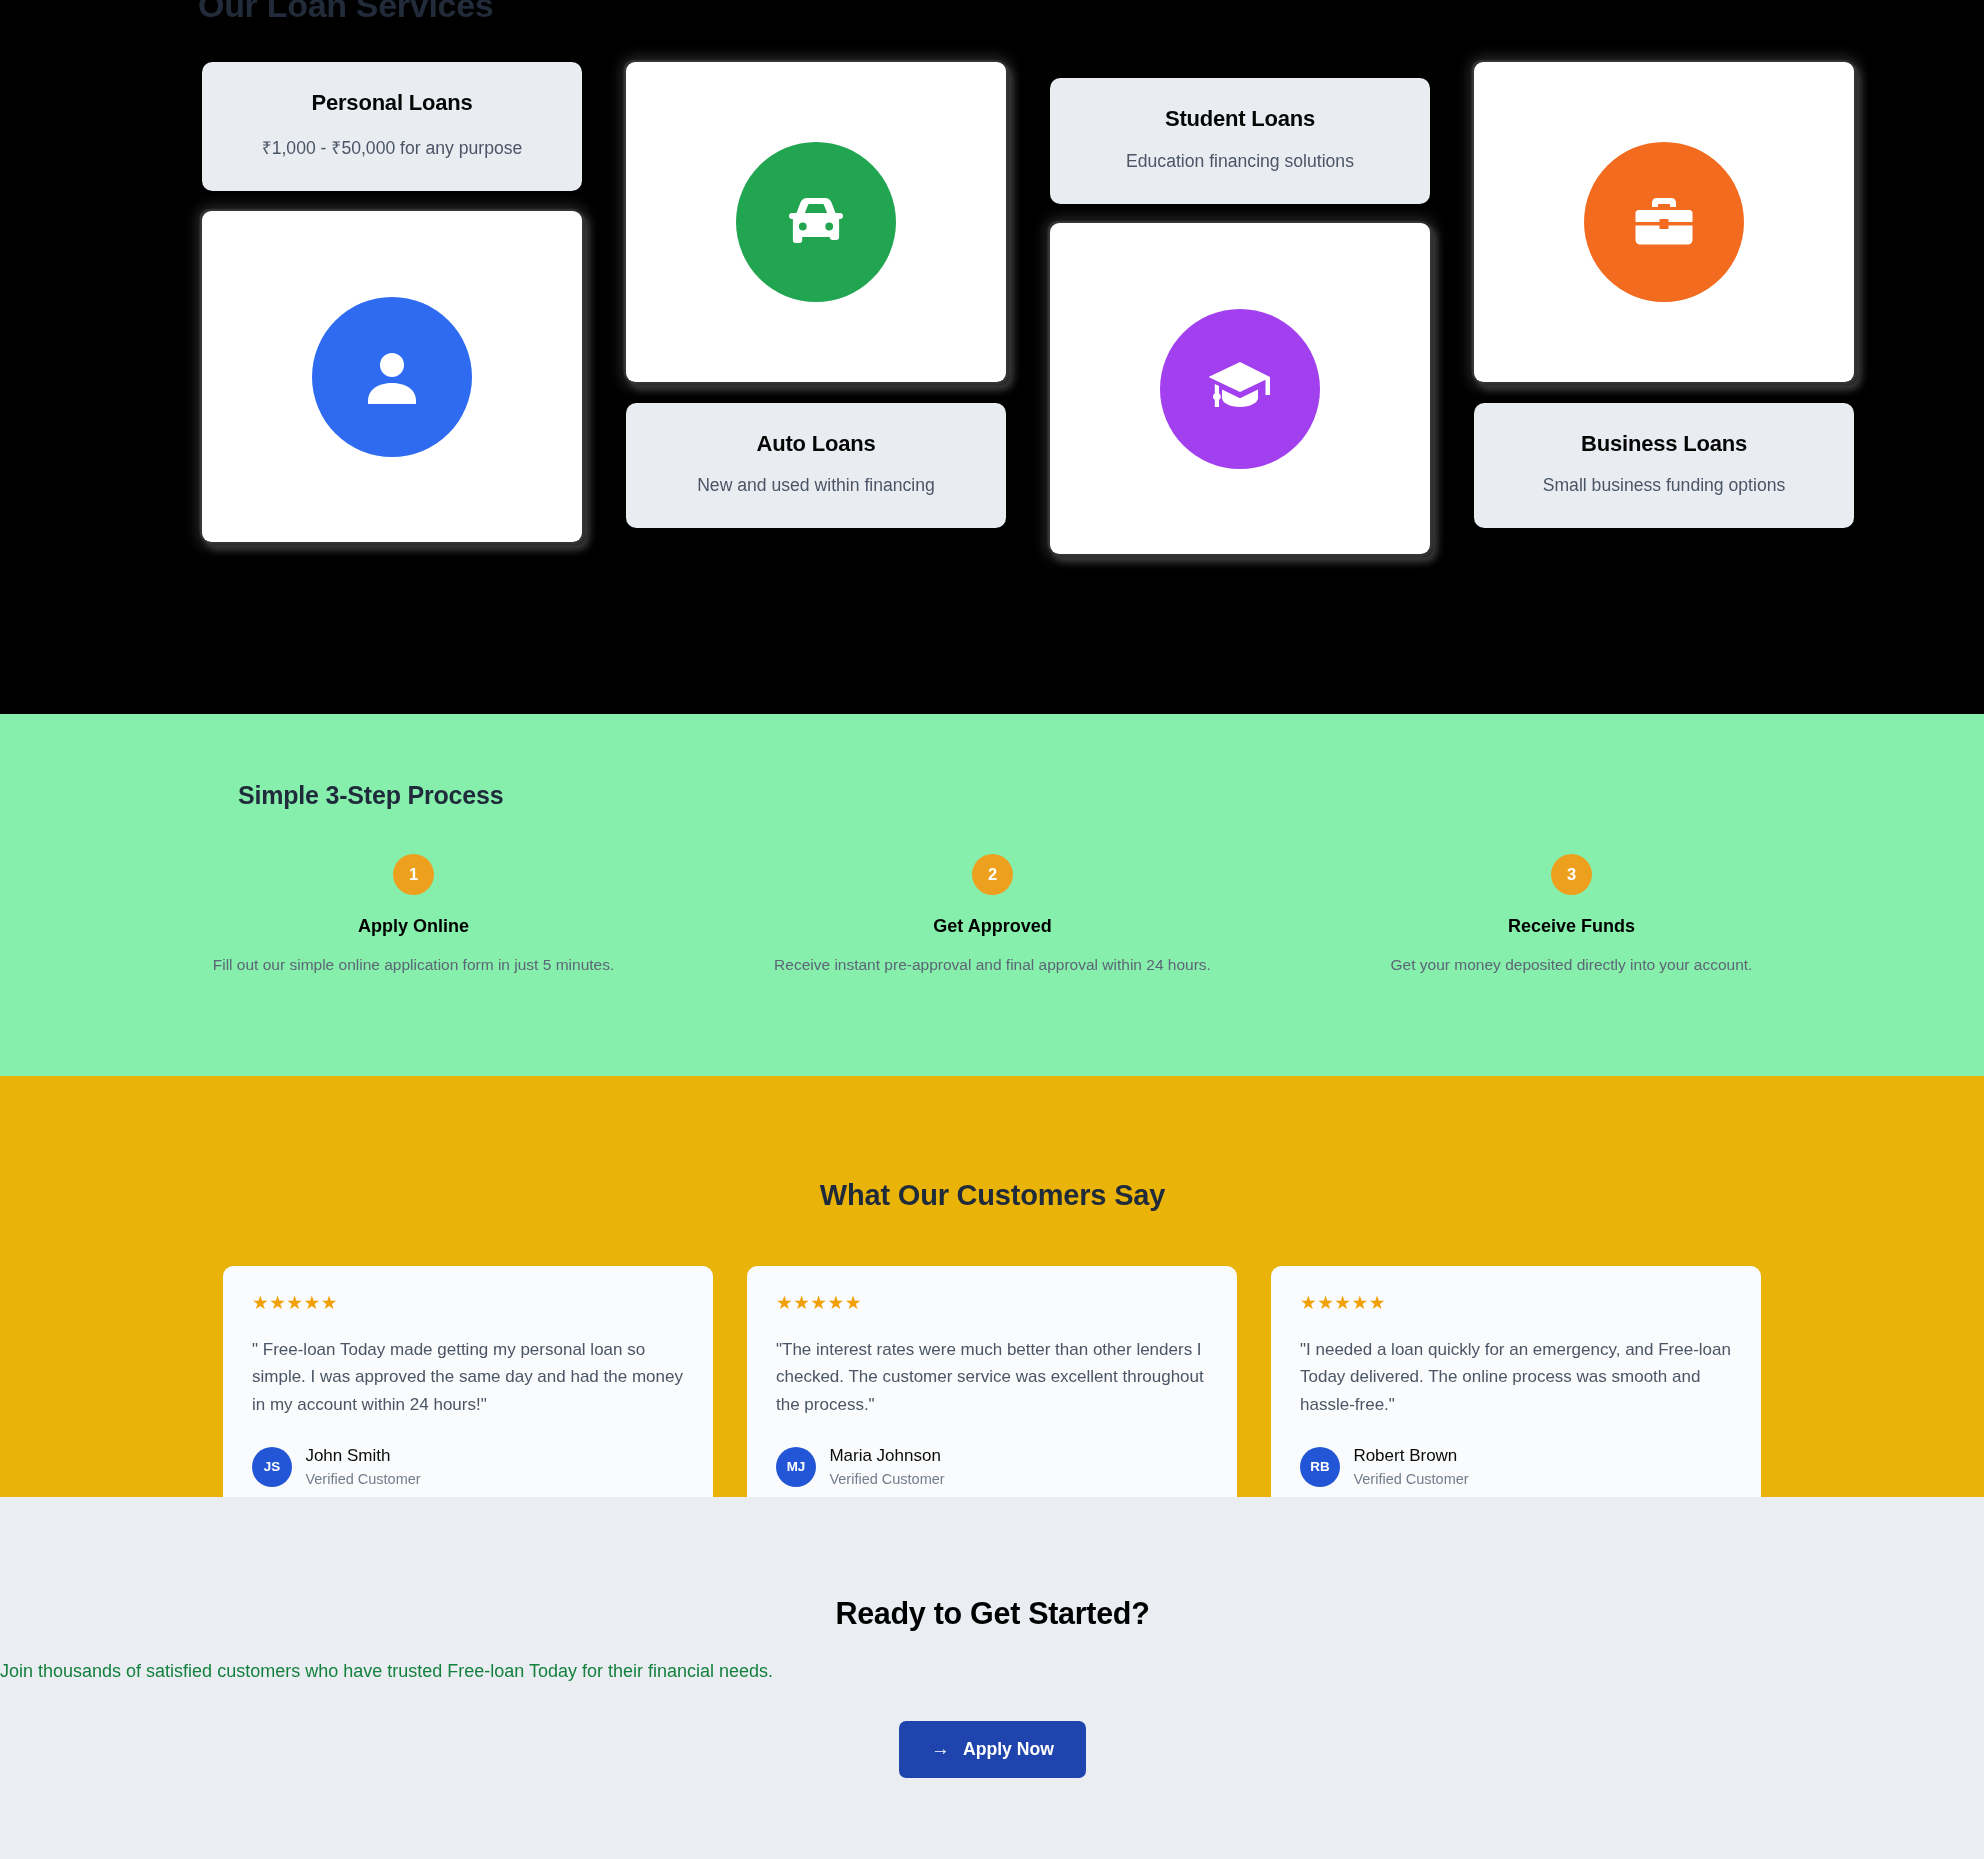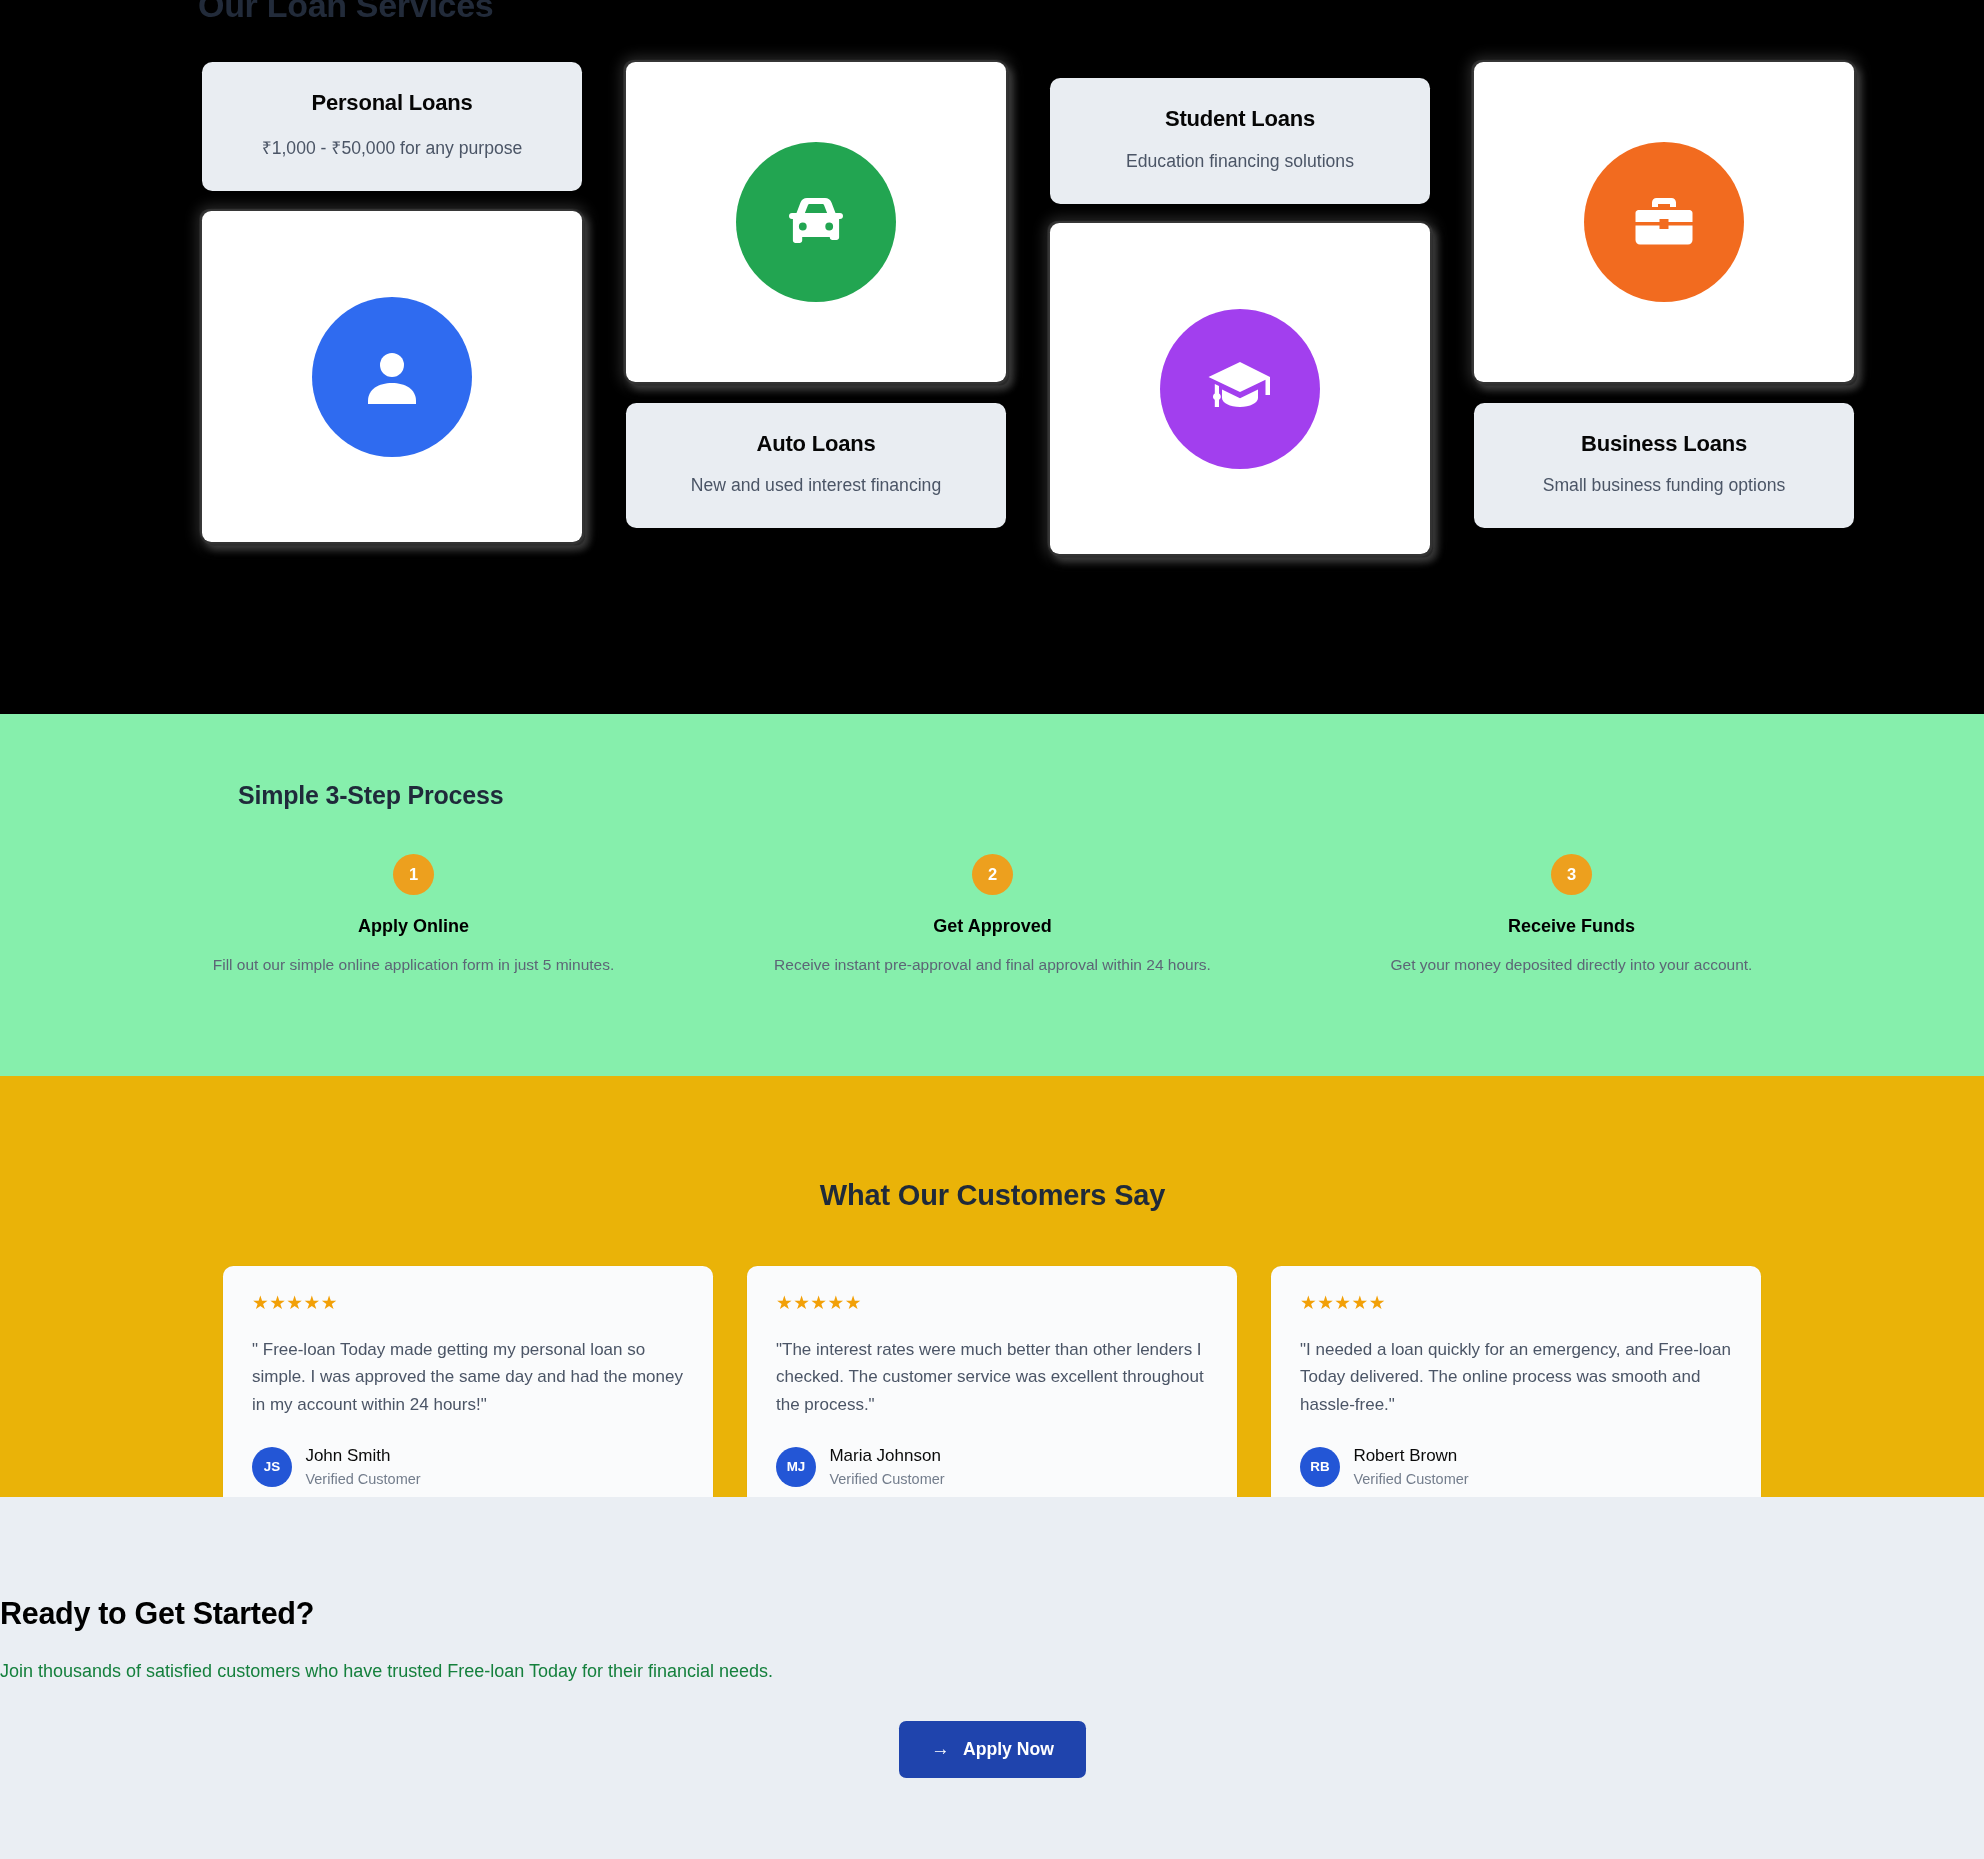--- a/index.html
+++ b/index.html
@@ -209,21 +209,21 @@
   
   .cta-section {
     background: #eaeef3;
     min-height: 362px;
     position: relative;
   }
   .cta-title {
     position: absolute;
     top: 99px;
     left: 0; right: 0;
-    text-align: left;
+    text-align: center;
     font-size: 30.5px;
     font-weight: 700;
     color: #000000;
     letter-spacing: -0.3px;
   }
   .cta-sub {
     position: absolute;
     top: 164px;
     left: 0; right: 0;
     text-align: left;
@@ -281,21 +281,21 @@
     <div class="svc-col col2">
       <div class="svc-icon-tile short">
         <div class="icon-circle" style="background:#22a551">
           <svg viewBox="0 0 24 24">
             <path d="M5.5 9 6.8 5.6C7.1 4.6 8 4 9 4h6c1 0 1.9.6 2.2 1.6L18.5 9H20c.6 0 1 .4 1 1s-.4 1-1 1h-.3v6.2c0 .5-.4.8-.9.8h-1.3c-.5 0-.9-.3-.9-.8V17H7.4v1.2c0 .5-.4.8-.9.8H5.2c-.5 0-.9-.3-.9-.8V11H4c-.6 0-1-.4-1-1s.4-1 1-1zM8.3 9h7.4l-1-2.6c-.1-.3-.3-.4-.6-.4H9.9c-.3 0-.5.1-.6.4zM7.6 12.2a1.3 1.3 0 1 0 0 2.6 1.3 1.3 0 0 0 0-2.6m8.8 0a1.3 1.3 0 1 0 0 2.6 1.3 1.3 0 0 0 0-2.6"></path>
           </svg>
         </div>
       </div>
       <div class="svc-text-tile">
         <div class="svc-name">Auto Loans</div>
-        <div class="svc-desc">New and used interest financing</div>
+        <div class="svc-desc">New and used within financing</div>
       </div>
     </div>
 
     <div class="svc-col col3">
       <div class="svc-text-tile">
         <div class="svc-name">Student Loans</div>
         <div class="svc-desc">Education financing solutions</div>
       </div>
       <div class="svc-icon-tile">
         <div class="icon-circle" style="background:#a23fee">

